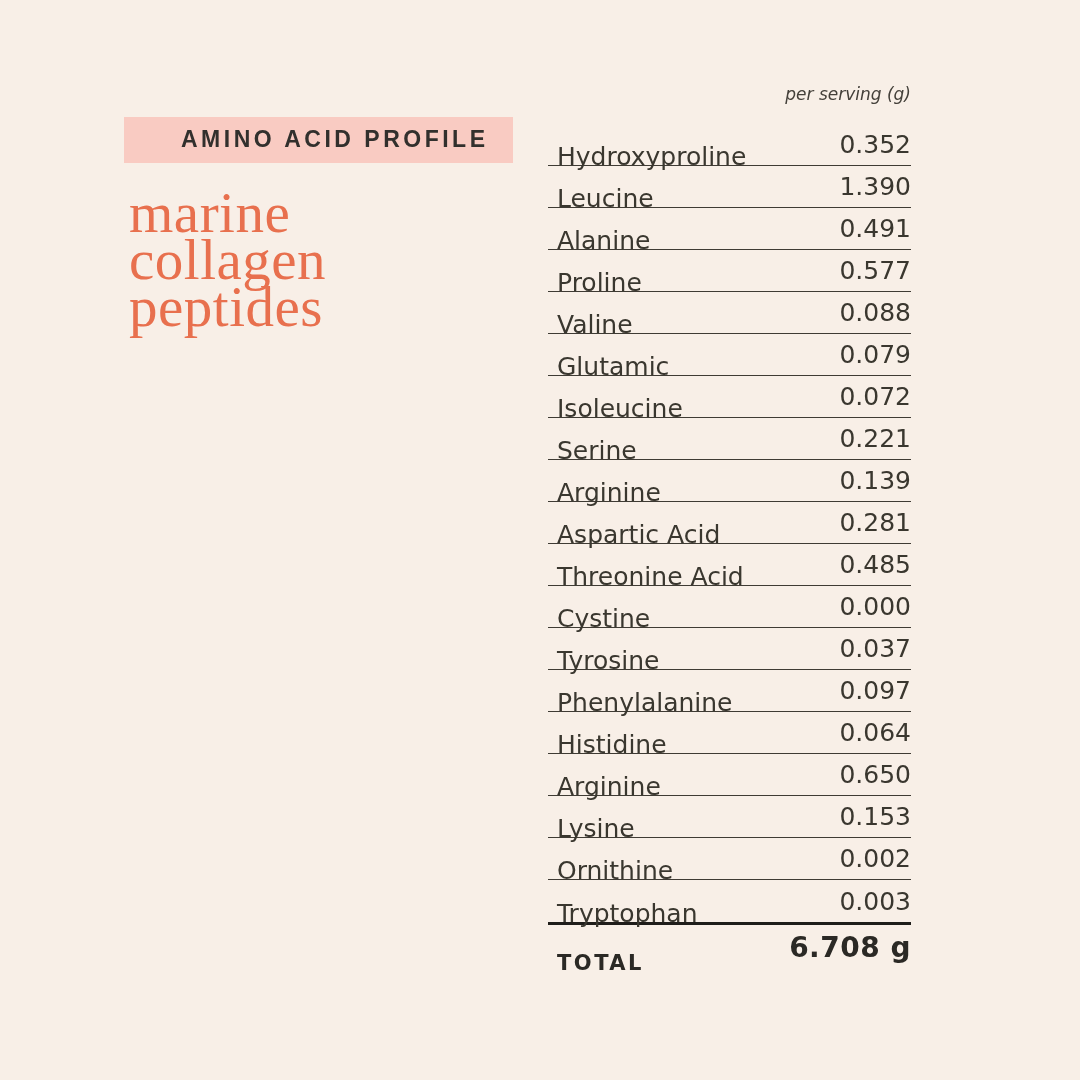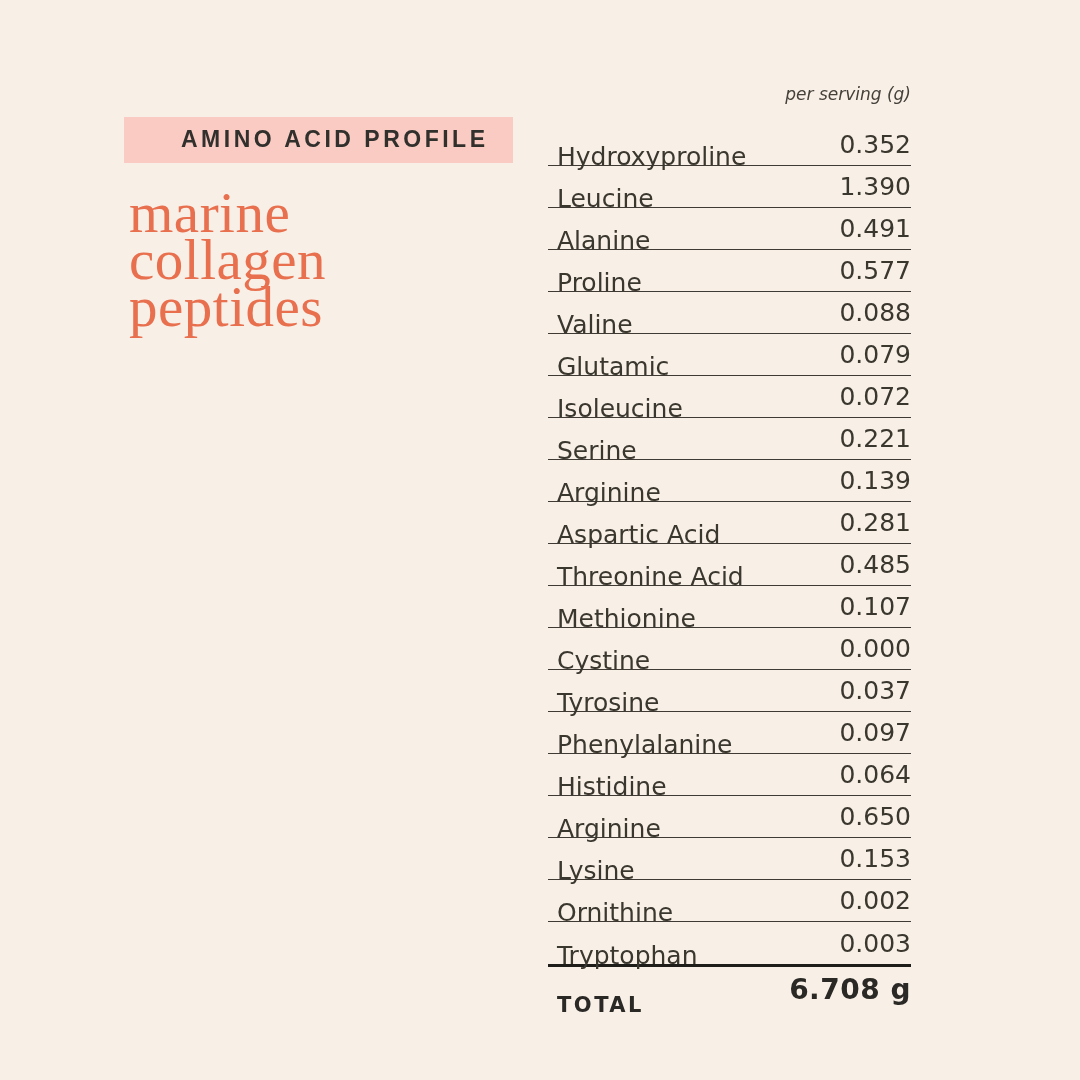--- a/index.html
+++ b/index.html
@@ -149,24 +149,20 @@
         </div>
         <div class="row">
           <span class="cell name">Aspartic Acid</span>
           <span class="cell value">0.281</span>
         </div>
         <div class="row">
           <span class="cell name">Threonine Acid</span>
           <span class="cell value">0.485</span>
         </div>
         <div class="row">
-          <span class="cell name">Methionine</span>
-          <span class="cell value">0.107</span>
-        </div>
-        <div class="row">
           <span class="cell name">Cystine</span>
           <span class="cell value">0.000</span>
         </div>
         <div class="row">
           <span class="cell name">Tyrosine</span>
           <span class="cell value">0.037</span>
         </div>
         <div class="row">
           <span class="cell name">Phenylalanine</span>
           <span class="cell value">0.097</span>

